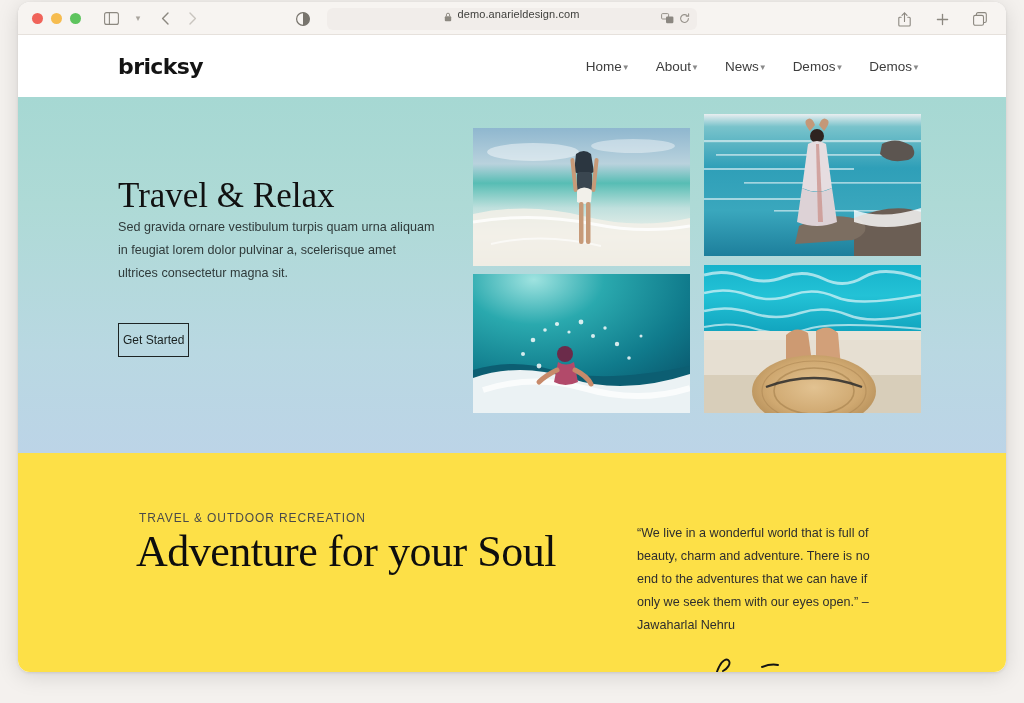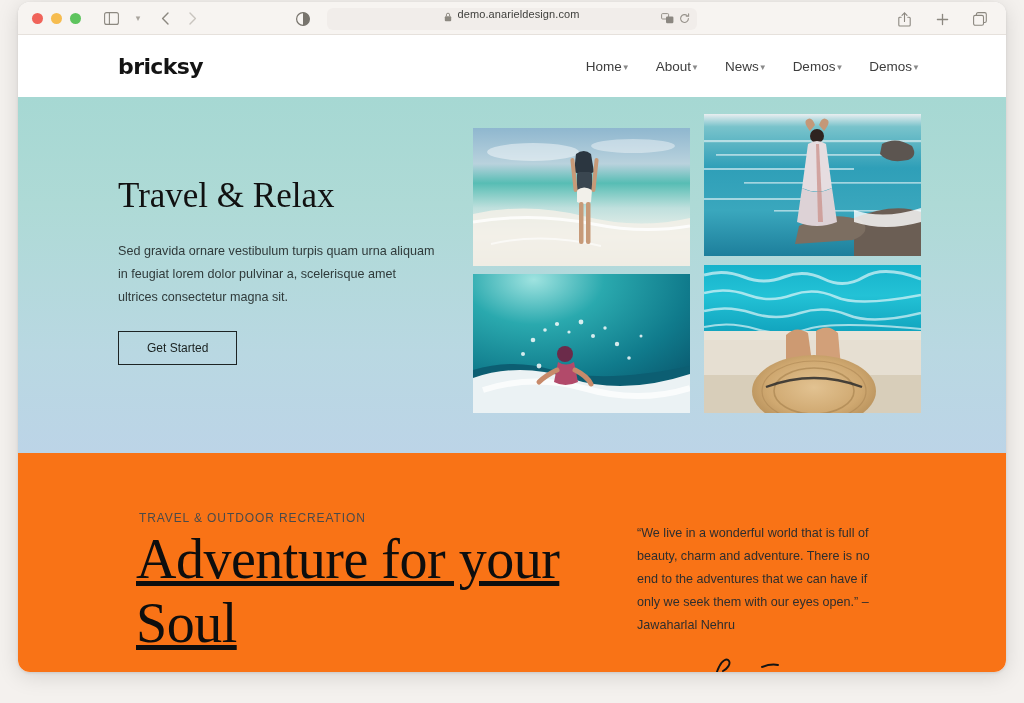--- a/index.html
+++ b/index.html
@@ -126,31 +126,30 @@
   }
   .hero-title {
     font-family: "Liberation Serif", serif;
     font-size: 35px;
     font-weight: 400;
     color: #111111;
     letter-spacing: 0px;
     line-height: 1.1;
   }
   .hero-text {
-    margin-top: 24px;
     font-size: 12.6px;
     line-height: 1.85;
     color: #2f3a3a;
     width: 318px;
   }
   .hero-btn {
-    margin-top: 22px;
+    margin-top: 38px;
     display: inline-block;
     border: 1px solid #1d2424;
-    padding: 9px 28px;
+    padding: 9px 4px;
     font-size: 12px;
     color: #19201f;
     background: transparent;
     font-family: "Liberation Sans", sans-serif;
   }
 
   .photo-grid {
     position: absolute; left: 437px; top: 9px;
     width: 450px; height: 330px;
   }
@@ -161,40 +160,39 @@
   }
   .p1 { left: 18px;  top: 22px;  width: 217px; height: 138px; }
   .p2 { left: 249px; top: 8px;   width: 217px; height: 142px; }
   .p3 { left: 18px;  top: 168px; width: 217px; height: 139px; }
   .p4 { left: 249px; top: 159px; width: 217px; height: 148px; }
   .photo svg { display: block; width: 100%; height: 100%; }
 
   
   .section2 {
     height: 219px;
-    background: #f97316;
+    background: #fde047;
     position: relative;
     padding-top: 42px;
   }
   .eyebrow {
     position: absolute; left: 121px; top: 58px;
     font-size: 12px;
     letter-spacing: 0.9px;
     color: #4a4a4a;
   }
   .big-title {
     position: absolute; left: 118px; top: 74px;
     font-family: "Liberation Serif", serif;
-    font-size: 56px;
+    font-size: 44px;
     line-height: 1.15;
     font-weight: 400;
     color: #0e0e0e;
     letter-spacing: -0.5px;
     width: 520px;
-    text-decoration: underline;
   }
   .quote-col {
     position: absolute; left: 619px; top: 55px;
     width: 250px;
   }
   .quote {
     font-size: 12.6px;
     line-height: 1.82;
     color: #2e2e2e;
     margin-top: 14px;

